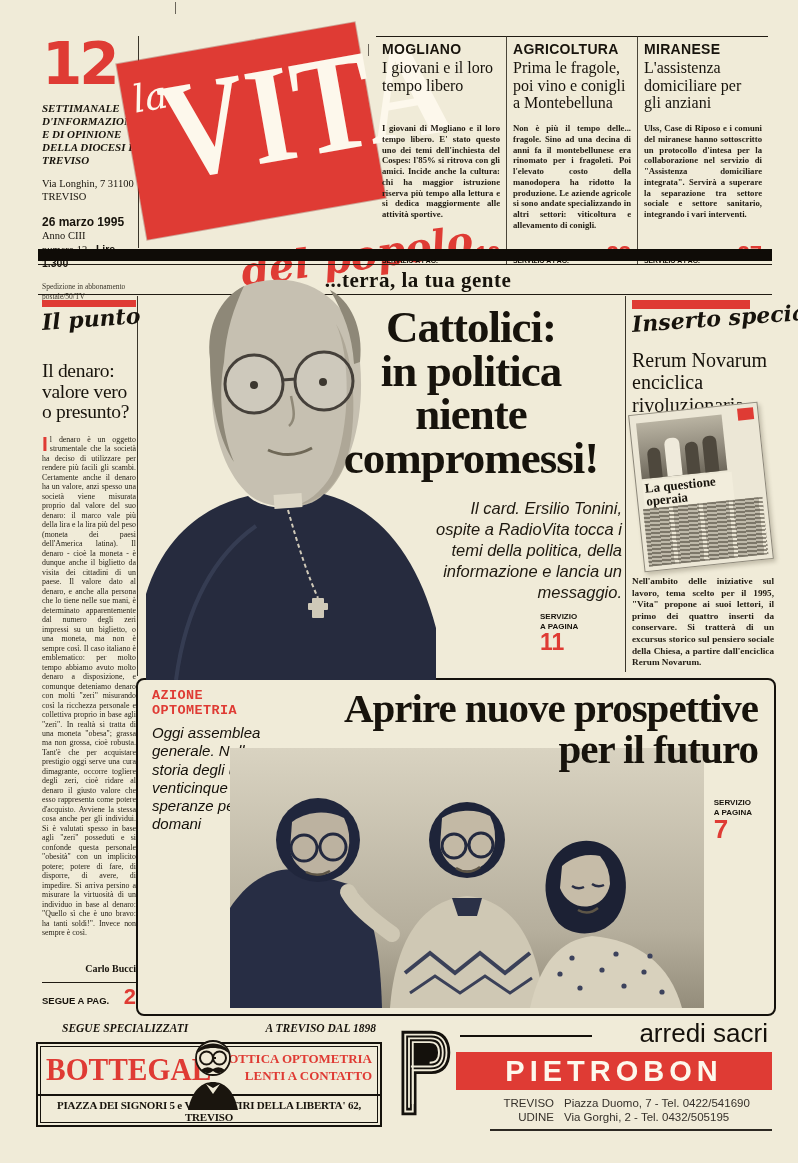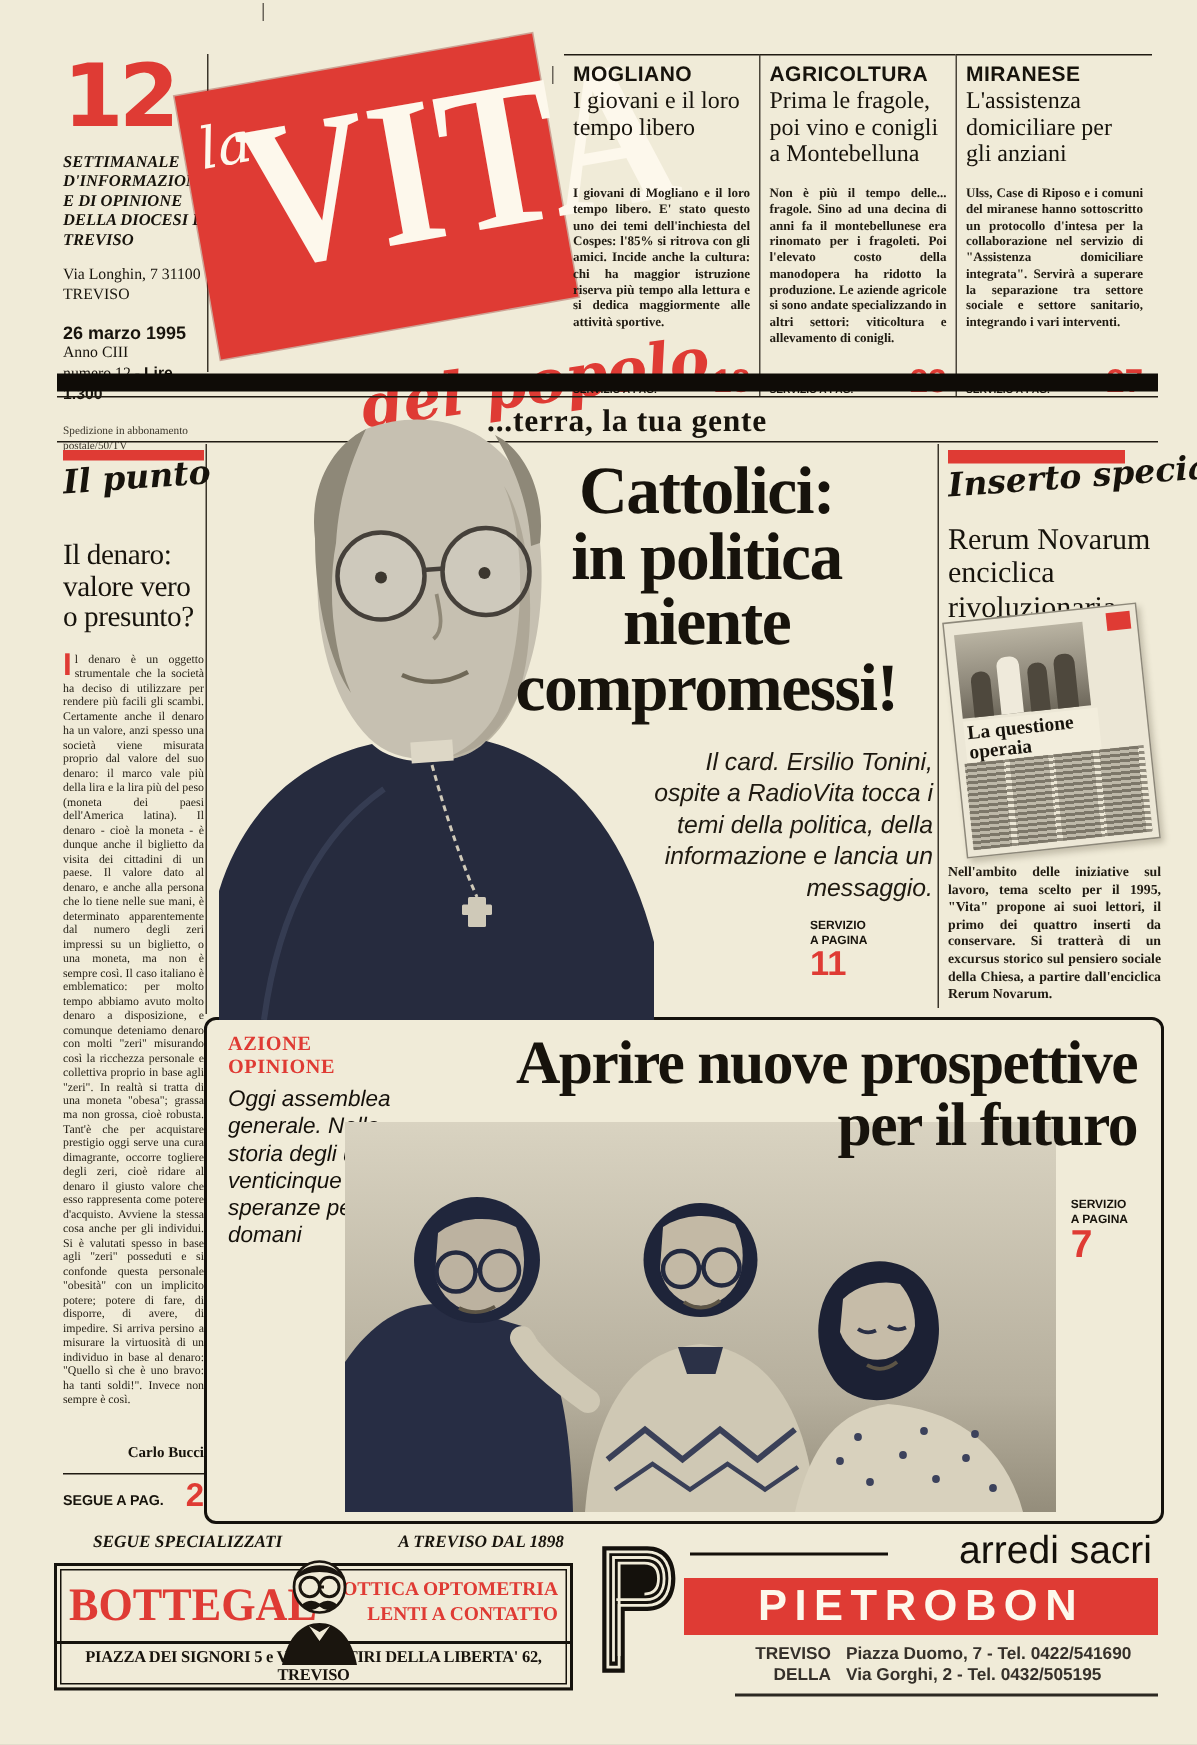--- a/index.html
+++ b/index.html
@@ -93,21 +93,21 @@
   .clip-head{position:absolute;left:6px;top:66px;width:86px;font-weight:bold;font-size:13px;line-height:1.02;background:#f2eddc;padding:1px 2px;}
   .clip-cols{position:absolute;left:4px;top:94px;right:4px;bottom:4px;
     background:
       repeating-linear-gradient(180deg, rgba(70,64,52,.55) 0 2px, transparent 2px 4px),
       repeating-linear-gradient(90deg, rgba(70,64,52,.28) 0 26px, transparent 26px 30px);
   }
   .inserto-body{position:absolute;left:0;top:276px;width:142px;font-size:9.2px;font-weight:bold;line-height:1.26;text-align:justify;color:#201b12;}
 
   
   .ac-box{position:absolute;left:136px;top:678px;width:636px;height:334px;border:2px solid #14110c;border-radius:8px;}
-  .ac-kicker{position:absolute;left:14px;top:8px;color:var(--red);font-family:Liberation Serif, serif;font-weight:bold;font-size:13.5px;line-height:1.12;letter-spacing:.4px;}
+  .ac-kicker{position:absolute;left:14px;top:8px;color:var(--red);font-family:Liberation Mono, monospace;font-weight:bold;font-size:13.5px;line-height:1.12;letter-spacing:.4px;}
   .ac-intro{position:absolute;left:14px;top:44px;width:128px;font-family:"Liberation Sans",sans-serif;font-style:italic;font-size:15px;line-height:1.22;color:#14100a;}
   .ac-head{position:absolute;right:16px;top:8px;width:480px;text-align:right;font-weight:bold;font-size:41px;line-height:1.0;letter-spacing:-1px;z-index:3;}
   .ac-service{position:absolute;right:22px;top:118px;z-index:3;}
   .ac-photo{position:absolute;left:92px;top:68px;width:474px;height:260px;z-index:2;}
 
   
   .ad-bottegal{position:absolute;left:36px;top:1022px;width:346px;}
   .ad-topline{position:relative;height:18px;font-style:italic;font-weight:bold;font-size:11.5px;}
   .ad-topline .l{position:absolute;left:26px;}
   .ad-topline .r{position:absolute;right:6px;}
@@ -118,21 +118,21 @@
   .bt-addr{border-top:2px solid #15120c;font-weight:bold;font-size:11px;text-align:center;padding:3px 0 2px;transform-origin:center;letter-spacing:-.2px;}
   .bt-man{position:absolute;left:146px;top:-16px;z-index:2;}
 
   .ad-pietrobon{position:absolute;left:392px;top:1022px;width:380px;}
   .pb-logo{position:absolute;left:2px;top:2px;}
   .pb-cat{position:absolute;right:4px;top:-4px;font-family:"Liberation Sans",sans-serif;font-size:26px;color:#14100a;}
   .pb-line{position:absolute;left:68px;top:13px;width:132px;height:2px;background:#14100a;}
   .pb-bar{position:absolute;left:64px;top:30px;width:316px;height:38px;background:var(--red);}
   .pb-brand{position:absolute;left:0;right:0;top:3px;text-align:center;color:#fdf8ec;font-family:"Liberation Sans",sans-serif;font-weight:bold;font-size:29px;letter-spacing:5px;}
   .pb-addr{position:absolute;left:98px;top:74px;width:282px;border-bottom:2px solid #2c2822;padding-bottom:4px;
-    font-family:"Liberation Sans",sans-serif;font-weight:bold;font-size:11.5px;color:#35302a;line-height:1.25;}
+    font-family:"Liberation Sans",sans-serif;font-weight:normal;font-size:11.5px;color:#35302a;line-height:1.25;}
   .pb-row{display:flex;}
   .pb-city{width:64px;text-align:right;padding-right:10px;}
 </style>
 </head>
 <body>
 
 <div id="page">
 
   <div class="tick" style="left:175px;top:2px;"></div>
   <div class="tick" style="left:258px;top:44px;"></div>
@@ -261,21 +261,21 @@
       <div class="clip-tag"></div>
       <div class="clip-head">La questione operaia</div>
       <div class="clip-cols"></div>
     </div>
     <div class="inserto-body">Nell'ambito delle iniziative sul lavoro, tema scelto per il 1995, "Vita" propone ai suoi lettori, il primo dei quattro inserti da conservare. Si tratterà di un excursus storico sul pensiero sociale della Chiesa, a partire dall'enciclica Rerum Novarum.</div>
   </div>
 
   <div class="ac-box">
     <div class="ac-kicker">
       <div>AZIONE</div>
-      <div>OPINIONE</div>
+      <div>OPTOMETRIA</div>
     </div>
     <div class="ac-intro">Oggi assemblea generale. Nella storia degli ultimi venticinque anni le speranze per il domani</div>
     <div class="ac-head">
       <div>Aprire nuove prospettive</div>
       <div>per il futuro</div>
     </div>
     <div class="ac-service service">
       <div>SERVIZIO</div>
       <div>A PAGINA</div>
       <div class="num" style="font-size:26px;">7</div>
@@ -374,19 +374,19 @@
     <div class="pb-cat">arredi sacri</div>
     <div class="pb-bar">
       <div class="pb-brand">PIETROBON</div>
     </div>
     <div class="pb-addr">
       <div class="pb-row">
         <span class="pb-city">TREVISO</span>
         <span>Piazza Duomo, 7 - Tel. 0422/541690</span>
       </div>
       <div class="pb-row">
-        <span class="pb-city">DELLA</span>
+        <span class="pb-city">UDINE</span>
         <span>Via Gorghi, 2 - Tel. 0432/505195</span>
       </div>
     </div>
   </div>
 
 </div>
 
 </body></html>

